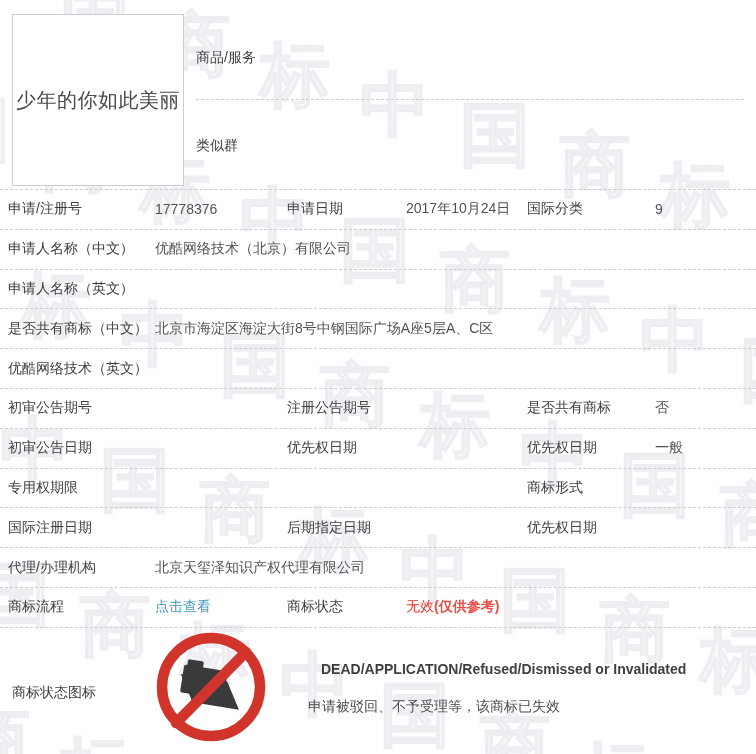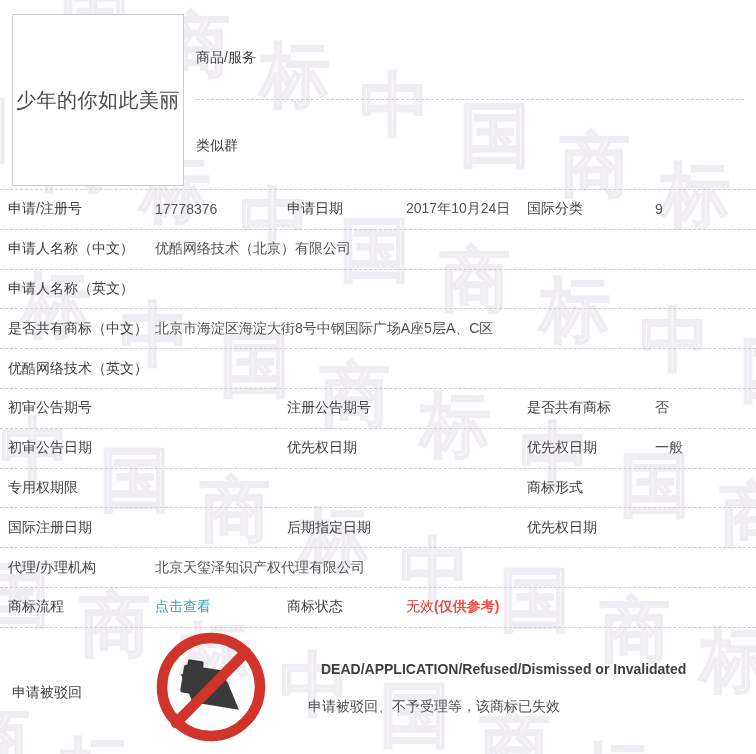--- a/index.html
+++ b/index.html
@@ -164,21 +164,21 @@
     </div>
 
     <div class="row">
       <span class="c x12 lab">商标流程</span>
       <a class="c x155 link" href="#">点击查看</a>
       <span class="c x287 lab">商标状态</span>
       <span class="c x406"><span class="red">无效</span><span class="red2">(仅供参考)</span></span>
     </div>
 
     <div class="bottom-section">
-      <span class="bottom-label lab">申请被驳回</span>
+      <span class="bottom-label lab">商标状态图标</span>
       <svg class="status-icon" viewBox="0 0 114 114" aria-hidden="true">
         <circle class="ring" cx="57" cy="57" r="49" stroke-width="10.5"></circle>
         <g class="folder" transform="rotate(9 57 58)">
           <rect x="30" y="33" width="16" height="10" rx="2"></rect>
           <rect x="27" y="39" width="44" height="28" rx="2"></rect>
           <path d="M25 49 L72 49 L88 75 L41 75 Z"></path>
         </g>
         <line class="slash" x1="92" y1="22" x2="22" y2="93" stroke-width="10.5" stroke-linecap="round"></line>
       </svg>
       <span class="dead-line1">DEAD/APPLICATION/Refused/Dismissed or Invalidated</span>

